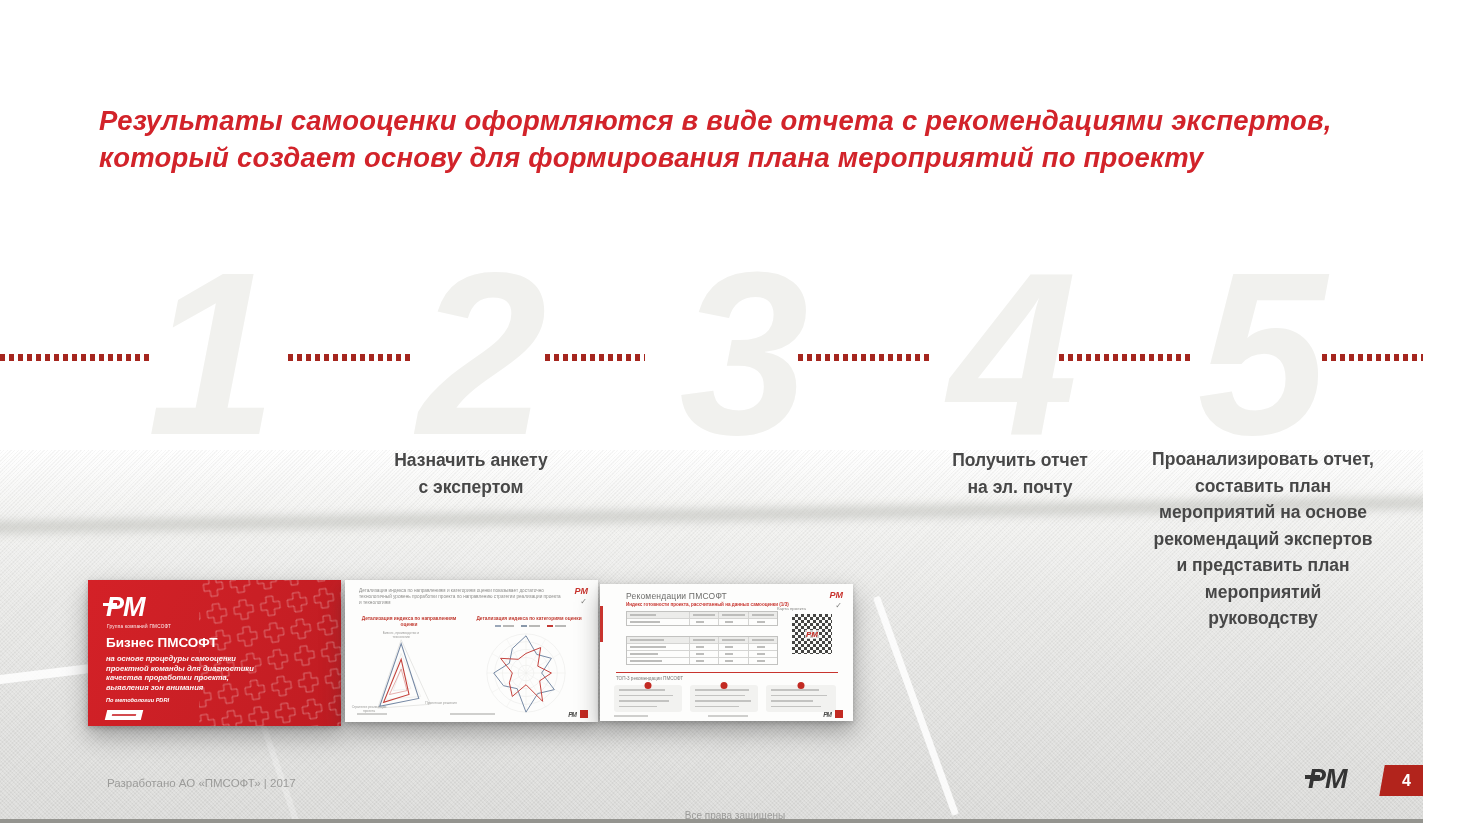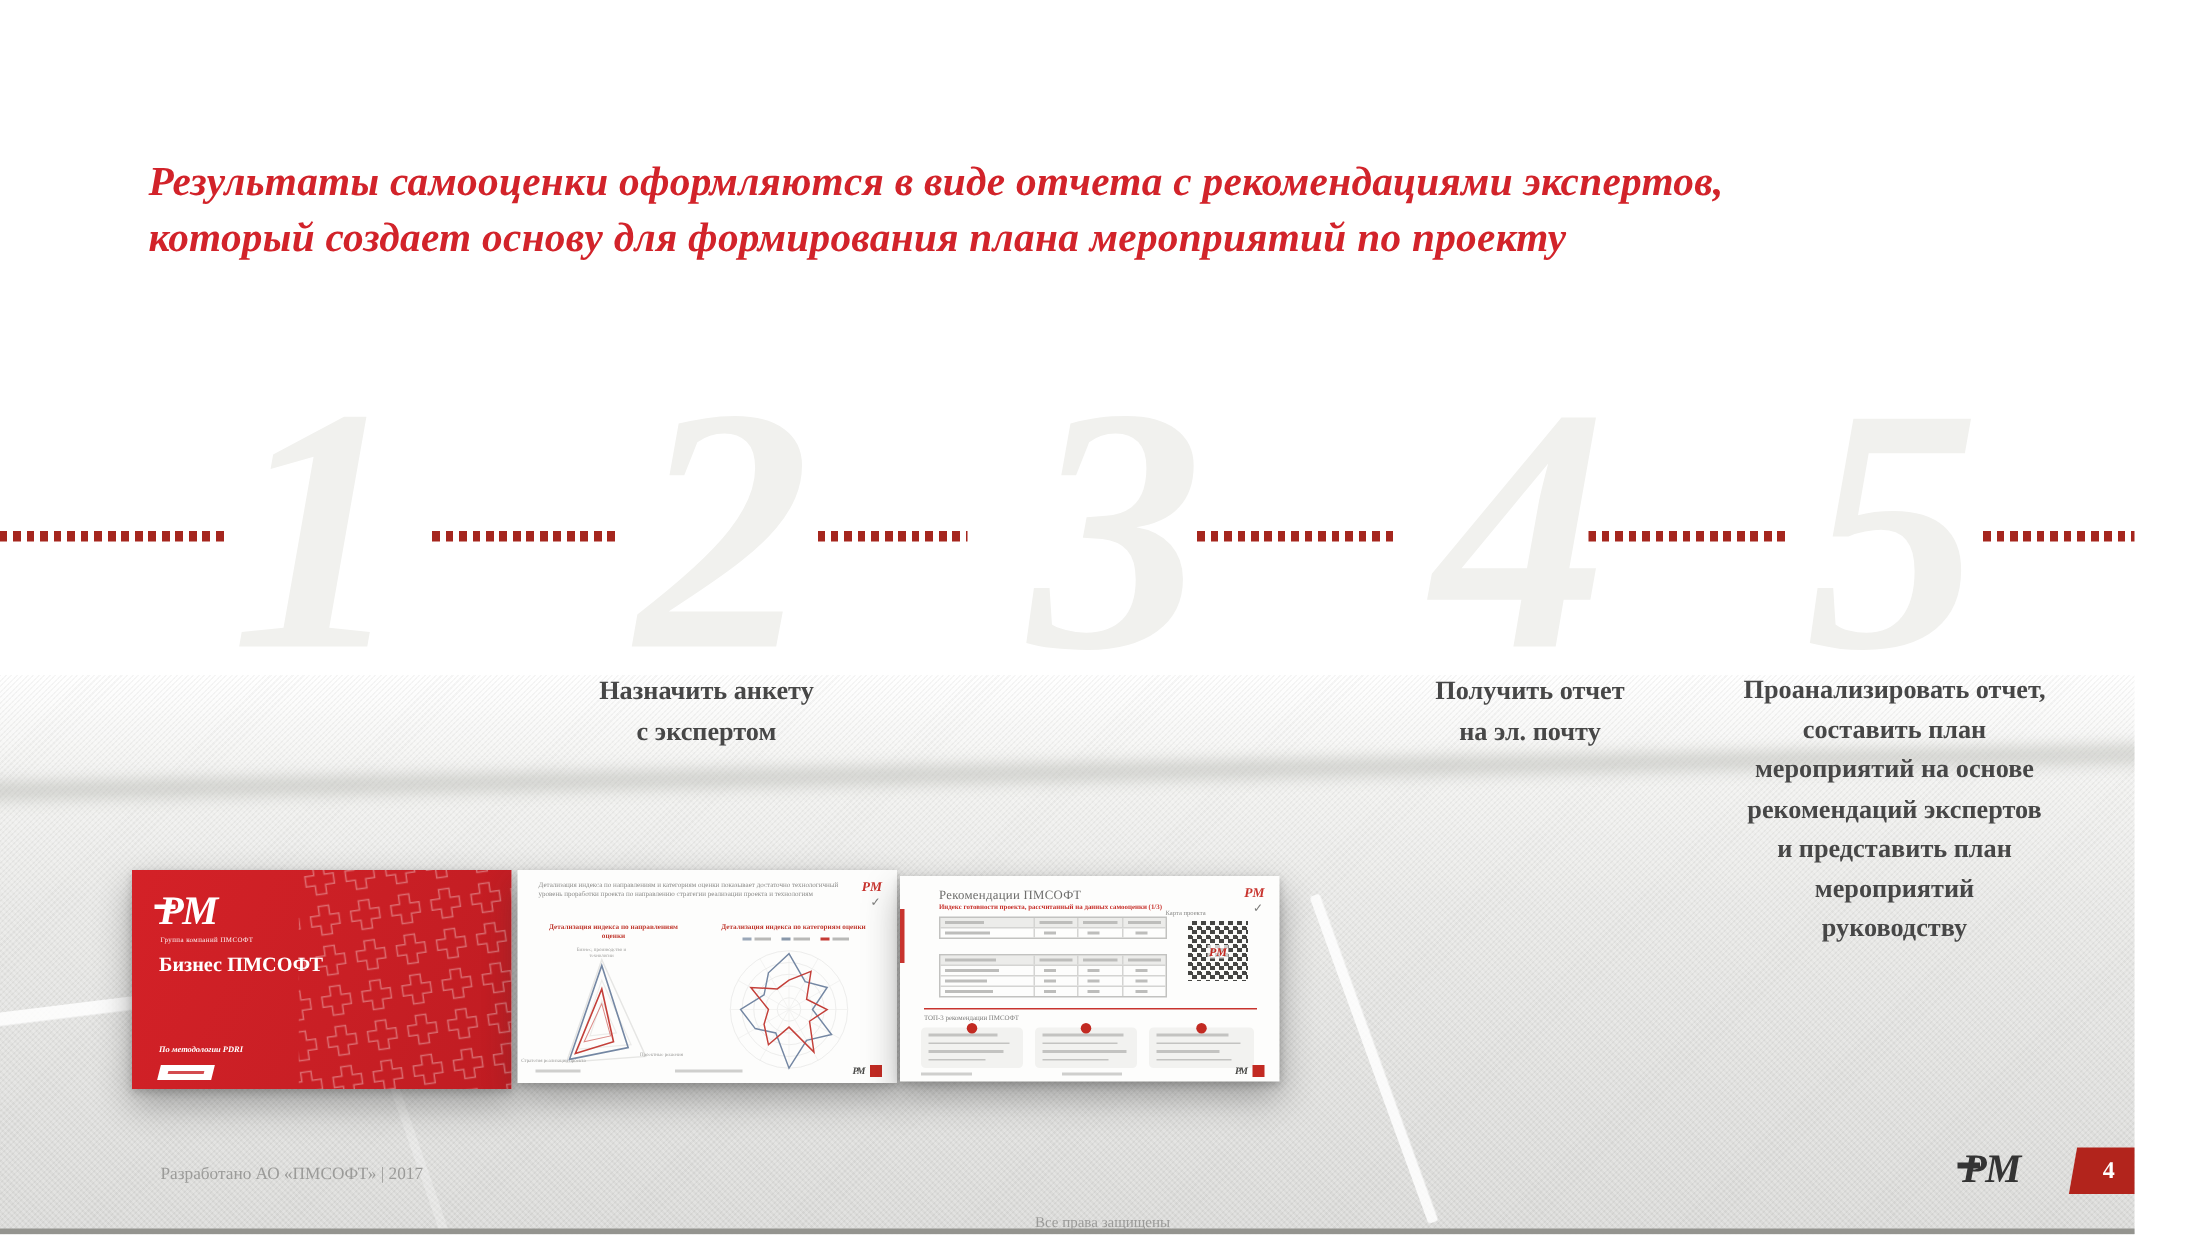--- a/index.html
+++ b/index.html
@@ -1,18 +1,18 @@
 <!DOCTYPE html>
 <html><head>
 <meta charset="utf-8">
 <style>
   html,body{margin:0;padding:0;background:#ffffff;}
   .slide{
     position:relative;width:1423px;height:823px;overflow:hidden;
-    background:#ffffff;font-family:Liberation Serif, serif;
+    background:#ffffff;font-family:Liberation Sans, sans-serif;
   }
   
   .road{position:absolute;left:0;top:450px;width:1463px;height:373px;}
   .asphalt{
     position:absolute;inset:0;
     background:
       repeating-linear-gradient(45deg, rgba(255,255,255,.20) 0 1.5px, rgba(0,0,0,0) 1.5px 3px),
       repeating-linear-gradient(-45deg, rgba(110,110,108,.07) 0 1px, rgba(0,0,0,0) 1px 2.6px),
       linear-gradient(to bottom, rgba(250,250,248,0) 0%, rgba(241,241,239,.85) 16%, #e8e8e6 42%, #e0e0de 72%, #dadad8 100%);
   }
@@ -170,20 +170,24 @@
       <defs>
         <pattern id="pp" width="27" height="27" patternUnits="userSpaceOnUse" patternTransform="rotate(-8)">
           <path d="M9 3 h7 v6 h6 v7 h-6 v6 h-7 v-6 h-6 v-7 h6 z" fill="none" stroke="rgba(255,255,255,0.34)" stroke-width="1"></path>
         </pattern>
       </defs>
       <rect x="0" y="0" width="150" height="156" fill="url(#pp)"></rect>
     </svg>
     <span class="pmlogo c1-logo"><i class="bar"></i><span>PM</span></span>
     <div class="c1-caption">Группа компаний ПМСОФТ</div>
     <div class="c1-heading">Бизнес ПМСОФТ</div>
+    <div class="c1-body">на основе процедуры самооценки
+проектной команды для диагностики
+качества проработки проекта,
+выявления зон внимания</div>
     <div class="c1-note">По методологии PDRI</div>
     <div class="c1-badge">
         <i></i>
       </div>
   </div>
 
   <div class="thumb card2">
     <div class="c2-intro">Детализация индекса по направлениям и категориям оценки показывает достаточно технологичный уровень проработки проекта по направлению стратегии реализации проекта и технологиям</div>
     <span class="mini-pm c2-pm">PM</span>
     <div class="c2-check">✓</div>

